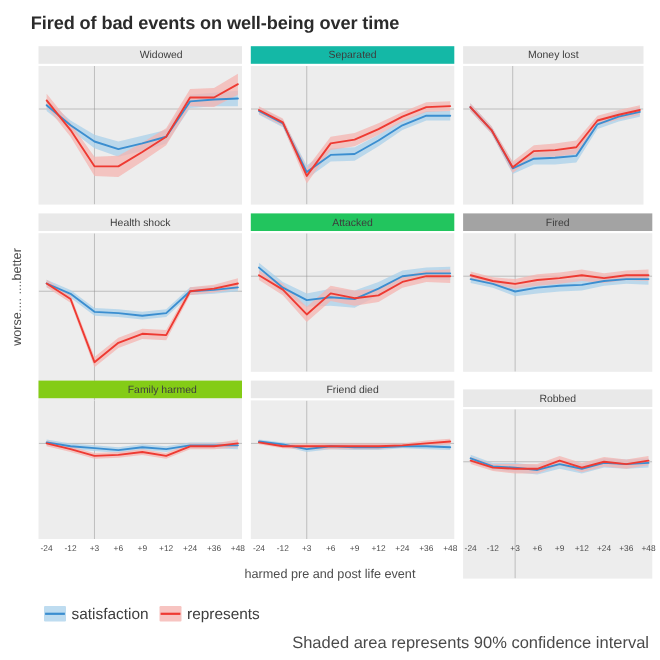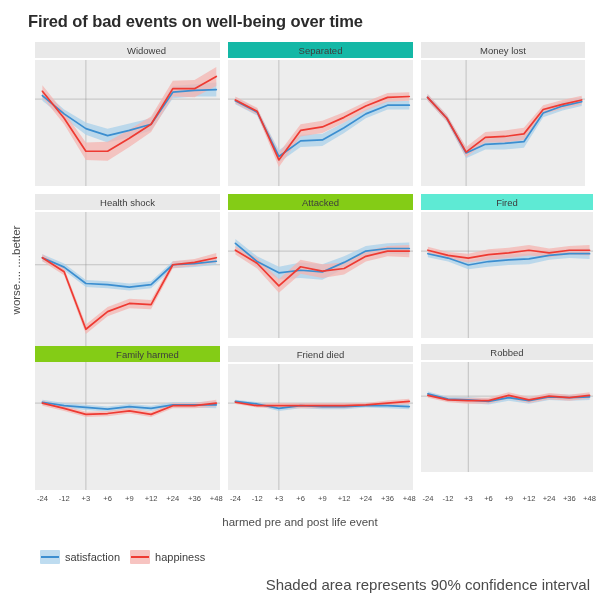--- a/index.html
+++ b/index.html
@@ -46,21 +46,21 @@
   .xaxis{position:absolute;height:14px;}
   .tick{
     position:absolute;top:0;font-size:7.6px;color:#4a4a4a;
     transform:translateX(-50%);white-space:nowrap;
   }
 
   #legend{position:absolute;left:40px;top:550px;display:flex;align-items:center;gap:10px;}
   .legend-item{display:flex;align-items:center;gap:5px;}
   .swatch{width:20px;height:14px;position:relative;border-radius:1px;}
   .swatch i{position:absolute;left:1px;right:1px;top:6px;height:2.2px;display:block;}
-  .legend-label{font-size:11px;color:#3d3d3d;}
+  .legend-label{font-size:14px;color:#3d3d3d;}
 
   #caption{
     position:absolute;right:10px;top:576px;
     font-size:15px;color:#4a4a4a;text-align:right;white-space:nowrap;
   }
 </style>
 </head>
 <body>
 
 <div id="root">
@@ -126,36 +126,36 @@
             <line x1="0" x2="100" y1="31.034482758620683" y2="31.034482758620683" stroke="#8c8c8c" stroke-width="0.45" vector-effect="non-scaling-stroke"></line>
             <line x1="27.5" x2="27.5" y1="0" y2="100" stroke="#8c8c8c" stroke-width="0.45" vector-effect="non-scaling-stroke"></line>
             <path d="M4.00 24.83 L15.75 30.34 L27.50 40.00 L39.25 40.69 L51.00 42.07 L62.75 40.69 L74.50 28.97 L86.25 28.28 L98.00 26.90 L98.00 31.03 L86.25 32.41 L74.50 33.10 L62.75 44.83 L51.00 46.21 L39.25 44.83 L27.50 44.14 L15.75 34.48 L4.00 28.97 Z" fill="#a9d0ea" fill-opacity="0.75" stroke="none"></path>
             <path d="M4.00 24.83 L15.75 33.10 L27.50 66.21 L39.25 55.86 L51.00 51.03 L62.75 51.72 L74.50 28.97 L86.25 27.59 L98.00 24.14 L98.00 29.66 L86.25 31.72 L74.50 33.10 L62.75 57.24 L51.00 56.55 L39.25 61.38 L27.50 71.72 L15.75 37.24 L4.00 28.97 Z" fill="#f4b4b0" fill-opacity="0.75" stroke="none"></path>
             <path d="M4.00 26.90 L15.75 32.41 L27.50 42.07 L39.25 42.76 L51.00 44.14 L62.75 42.76 L74.50 31.03 L86.25 30.34 L98.00 28.97 " fill="none" stroke="#3b8ed0" stroke-width="1.7" stroke-linejoin="round" stroke-linecap="round" vector-effect="non-scaling-stroke"></path>
             <path d="M4.00 26.90 L15.75 35.17 L27.50 68.97 L39.25 58.62 L51.00 53.79 L62.75 54.48 L74.50 31.03 L86.25 29.66 L98.00 26.90 " fill="none" stroke="#ee3a32" stroke-width="1.7" stroke-linejoin="round" stroke-linecap="round" vector-effect="non-scaling-stroke"></path>
           </svg>
         </div>
       </div>
       <div class="panel" style="left: 228px; top: 194px; width: 185px; height: 144px;">
-        <div class="strip" style="background: #84cc16;">
+        <div class="strip" style="background: #22c55e;">
           <div class="strip-label">Attacked</div>
         </div>
         <div class="plot" style="background: rgb(237, 237, 237);">
           <svg viewBox="0 0 100 100" preserveAspectRatio="none">
             <line x1="0" x2="100" y1="31.034482758620683" y2="31.034482758620683" stroke="#8c8c8c" stroke-width="0.45" vector-effect="non-scaling-stroke"></line>
             <line x1="27.5" x2="27.5" y1="0" y2="100" stroke="#8c8c8c" stroke-width="0.45" vector-effect="non-scaling-stroke"></line>
             <path d="M4.00 21.38 L15.75 35.17 L27.50 43.45 L39.25 40.00 L51.00 41.38 L62.75 35.17 L74.50 26.90 L86.25 24.83 L98.00 24.14 L98.00 33.79 L86.25 33.10 L74.50 35.17 L62.75 44.83 L51.00 53.79 L39.25 52.41 L27.50 53.10 L15.75 43.45 L4.00 28.28 Z" fill="#a9d0ea" fill-opacity="0.75" stroke="none"></path>
             <path d="M4.00 26.90 L15.75 36.55 L27.50 53.10 L39.25 37.93 L51.00 41.38 L62.75 40.00 L74.50 31.03 L86.25 26.90 L98.00 26.21 L98.00 35.86 L86.25 35.17 L74.50 39.31 L62.75 49.66 L51.00 52.41 L39.25 48.97 L27.50 64.14 L15.75 44.83 L4.00 33.79 Z" fill="#f4b4b0" fill-opacity="0.75" stroke="none"></path>
             <path d="M4.00 24.83 L15.75 39.31 L27.50 48.28 L39.25 46.21 L51.00 47.59 L62.75 40.00 L74.50 31.03 L86.25 28.97 L98.00 28.97 " fill="none" stroke="#3b8ed0" stroke-width="1.7" stroke-linejoin="round" stroke-linecap="round" vector-effect="non-scaling-stroke"></path>
             <path d="M4.00 30.34 L15.75 40.69 L27.50 58.62 L39.25 43.45 L51.00 46.90 L62.75 44.83 L74.50 35.17 L86.25 31.03 L98.00 31.03 " fill="none" stroke="#ee3a32" stroke-width="1.7" stroke-linejoin="round" stroke-linecap="round" vector-effect="non-scaling-stroke"></path>
           </svg>
         </div>
       </div>
       <div class="panel" style="left: 421px; top: 194px; width: 172px; height: 144px;">
-        <div class="strip" style="background: #5eead4;">
+        <div class="strip" style="background: #a3a3a3;">
           <div class="strip-label">Fired</div>
         </div>
         <div class="plot" style="background: rgb(237, 237, 237);">
           <svg viewBox="0 0 100 100" preserveAspectRatio="none">
             <line x1="0" x2="100" y1="31.034482758620683" y2="31.034482758620683" stroke="#8c8c8c" stroke-width="0.45" vector-effect="non-scaling-stroke"></line>
             <line x1="27.5" x2="27.5" y1="0" y2="100" stroke="#8c8c8c" stroke-width="0.45" vector-effect="non-scaling-stroke"></line>
             <path d="M4.00 30.34 L15.75 33.79 L27.50 38.62 L39.25 35.17 L51.00 33.79 L62.75 33.10 L74.50 31.03 L86.25 29.66 L98.00 28.97 L98.00 37.24 L86.25 36.55 L74.50 37.93 L62.75 41.38 L51.00 42.07 L39.25 43.45 L27.50 45.52 L15.75 39.31 L4.00 35.86 Z" fill="#a9d0ea" fill-opacity="0.75" stroke="none"></path>
             <path d="M4.00 27.59 L15.75 31.72 L27.50 33.10 L39.25 29.66 L51.00 28.28 L62.75 26.21 L74.50 28.97 L86.25 26.90 L98.00 26.21 L98.00 34.48 L86.25 33.79 L74.50 35.86 L62.75 34.48 L51.00 36.55 L39.25 37.93 L27.50 40.00 L15.75 37.24 L4.00 33.10 Z" fill="#f4b4b0" fill-opacity="0.75" stroke="none"></path>
             <path d="M4.00 33.10 L15.75 36.55 L27.50 42.07 L39.25 39.31 L51.00 37.93 L62.75 37.24 L74.50 34.48 L86.25 33.10 L98.00 33.10 " fill="none" stroke="#3b8ed0" stroke-width="1.7" stroke-linejoin="round" stroke-linecap="round" vector-effect="non-scaling-stroke"></path>
             <path d="M4.00 30.34 L15.75 34.48 L27.50 36.55 L39.25 33.79 L51.00 32.41 L62.75 30.34 L74.50 32.41 L86.25 30.34 L98.00 30.34 " fill="none" stroke="#ee3a32" stroke-width="1.7" stroke-linejoin="round" stroke-linecap="round" vector-effect="non-scaling-stroke"></path>
@@ -185,21 +185,21 @@
           <svg viewBox="0 0 100 100" preserveAspectRatio="none">
             <line x1="0" x2="100" y1="31.034482758620683" y2="31.034482758620683" stroke="#8c8c8c" stroke-width="0.45" vector-effect="non-scaling-stroke"></line>
             <line x1="27.5" x2="27.5" y1="0" y2="100" stroke="#8c8c8c" stroke-width="0.45" vector-effect="non-scaling-stroke"></line>
             <path d="M4.00 28.28 L15.75 30.34 L27.50 33.10 L39.25 31.03 L51.00 31.72 L62.75 31.72 L74.50 31.72 L86.25 31.03 L98.00 31.72 L98.00 35.86 L86.25 35.17 L74.50 34.48 L62.75 35.86 L51.00 35.86 L39.25 35.17 L27.50 37.24 L15.75 33.10 L4.00 31.03 Z" fill="#a9d0ea" fill-opacity="0.75" stroke="none"></path>
             <path d="M4.00 28.97 L15.75 31.72 L27.50 31.03 L39.25 31.03 L51.00 31.03 L62.75 31.03 L74.50 31.03 L86.25 28.97 L98.00 27.59 L98.00 31.72 L86.25 33.10 L74.50 33.79 L62.75 35.17 L51.00 35.17 L39.25 35.17 L27.50 35.17 L15.75 34.48 L4.00 31.72 Z" fill="#f4b4b0" fill-opacity="0.75" stroke="none"></path>
             <path d="M4.00 29.66 L15.75 31.72 L27.50 35.17 L39.25 33.10 L51.00 33.79 L62.75 33.79 L74.50 33.10 L86.25 33.10 L98.00 33.79 " fill="none" stroke="#3b8ed0" stroke-width="1.7" stroke-linejoin="round" stroke-linecap="round" vector-effect="non-scaling-stroke"></path>
             <path d="M4.00 30.34 L15.75 33.10 L27.50 33.10 L39.25 33.10 L51.00 33.10 L62.75 33.10 L74.50 32.41 L86.25 31.03 L98.00 29.66 " fill="none" stroke="#ee3a32" stroke-width="1.7" stroke-linejoin="round" stroke-linecap="round" vector-effect="non-scaling-stroke"></path>
           </svg>
         </div>
       </div>
-      <div class="panel" style="left: 421px; top: 344px; width: 172px; height: 128px;">
+      <div class="panel" style="left: 421px; top: 354px; width: 172px; height: 172px;">
         <div class="strip" style="background: rgb(233, 233, 233);">
           <div class="strip-label">Robbed</div>
         </div>
         <div class="plot" style="background: rgb(237, 237, 237);">
           <svg viewBox="0 0 100 100" preserveAspectRatio="none">
             <line x1="0" x2="100" y1="31.034482758620683" y2="31.034482758620683" stroke="#8c8c8c" stroke-width="0.45" vector-effect="non-scaling-stroke"></line>
             <line x1="27.5" x2="27.5" y1="0" y2="100" stroke="#8c8c8c" stroke-width="0.45" vector-effect="non-scaling-stroke"></line>
             <path d="M4.00 26.90 L15.75 31.72 L27.50 31.72 L39.25 33.10 L51.00 29.66 L62.75 32.41 L74.50 28.97 L86.25 29.66 L98.00 28.97 L98.00 34.48 L86.25 35.17 L74.50 34.48 L62.75 37.93 L51.00 35.17 L39.25 38.62 L27.50 37.24 L15.75 35.86 L4.00 31.03 Z" fill="#a9d0ea" fill-opacity="0.75" stroke="none"></path>
             <path d="M4.00 28.28 L15.75 32.41 L27.50 32.41 L39.25 32.41 L51.00 27.59 L62.75 31.72 L74.50 28.28 L86.25 29.66 L98.00 27.59 L98.00 33.10 L86.25 35.17 L74.50 33.79 L62.75 37.24 L51.00 33.10 L39.25 37.93 L27.50 37.93 L15.75 36.55 L4.00 32.41 Z" fill="#f4b4b0" fill-opacity="0.75" stroke="none"></path>
             <path d="M4.00 28.97 L15.75 33.79 L27.50 34.48 L39.25 35.86 L51.00 32.41 L62.75 35.17 L74.50 31.72 L86.25 32.41 L98.00 31.72 " fill="none" stroke="#3b8ed0" stroke-width="1.7" stroke-linejoin="round" stroke-linecap="round" vector-effect="non-scaling-stroke"></path>
@@ -215,21 +215,21 @@
       <div class="legend-item">
         <span class="swatch" style="background: rgb(190, 220, 240);">
           <i style="background: rgb(59, 142, 208);"></i>
         </span>
         <span class="legend-label">satisfaction</span>
       </div>
       <div class="legend-item">
         <span class="swatch" style="background: rgb(247, 196, 193);">
           <i style="background: rgb(238, 58, 50);"></i>
         </span>
-        <span class="legend-label">happiness</span>
+        <span class="legend-label">represents</span>
       </div>
     </div>
 
   <div id="caption">Shaded area represents 90% confidence interval</div>
 
 <div class="xaxis" style="left: 35px; top: 494px; width: 185px;">
       <div class="tick" style="left: 7.4px;">-24</div>
       <div class="tick" style="left: 29.1375px;">-12</div>
       <div class="tick" style="left: 50.875px;">+3</div>
       <div class="tick" style="left: 72.6125px;">+6</div>

